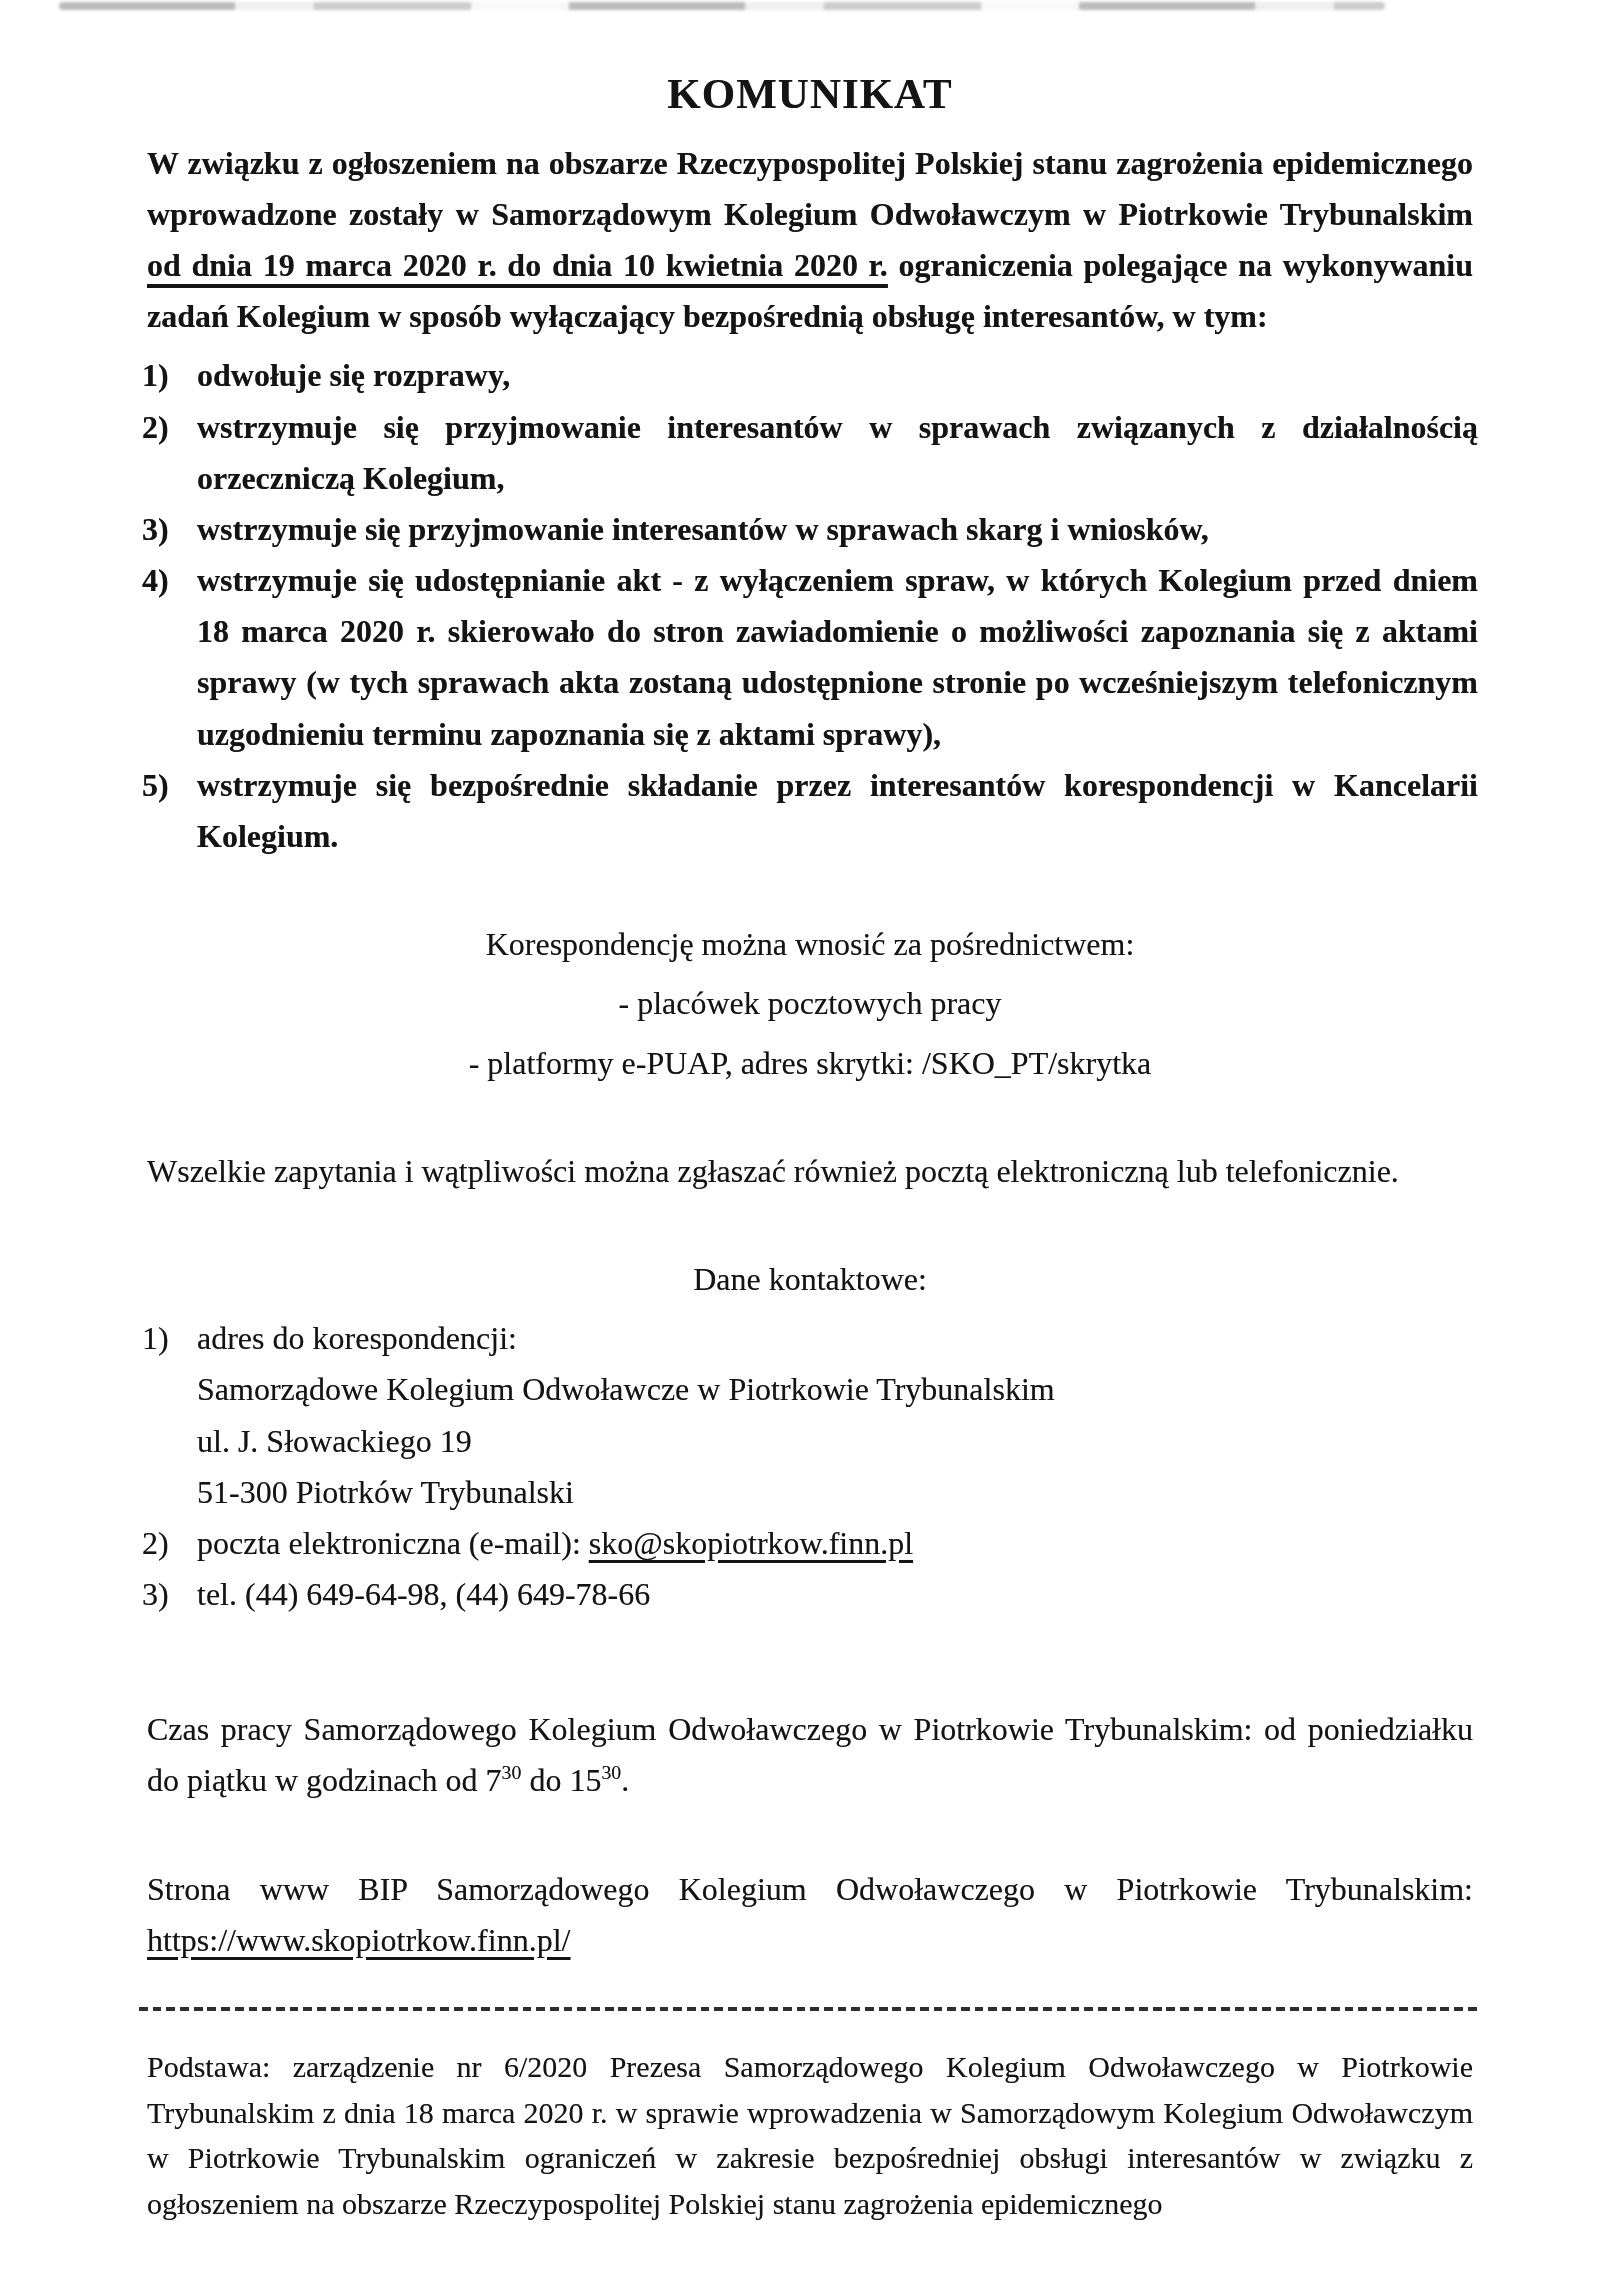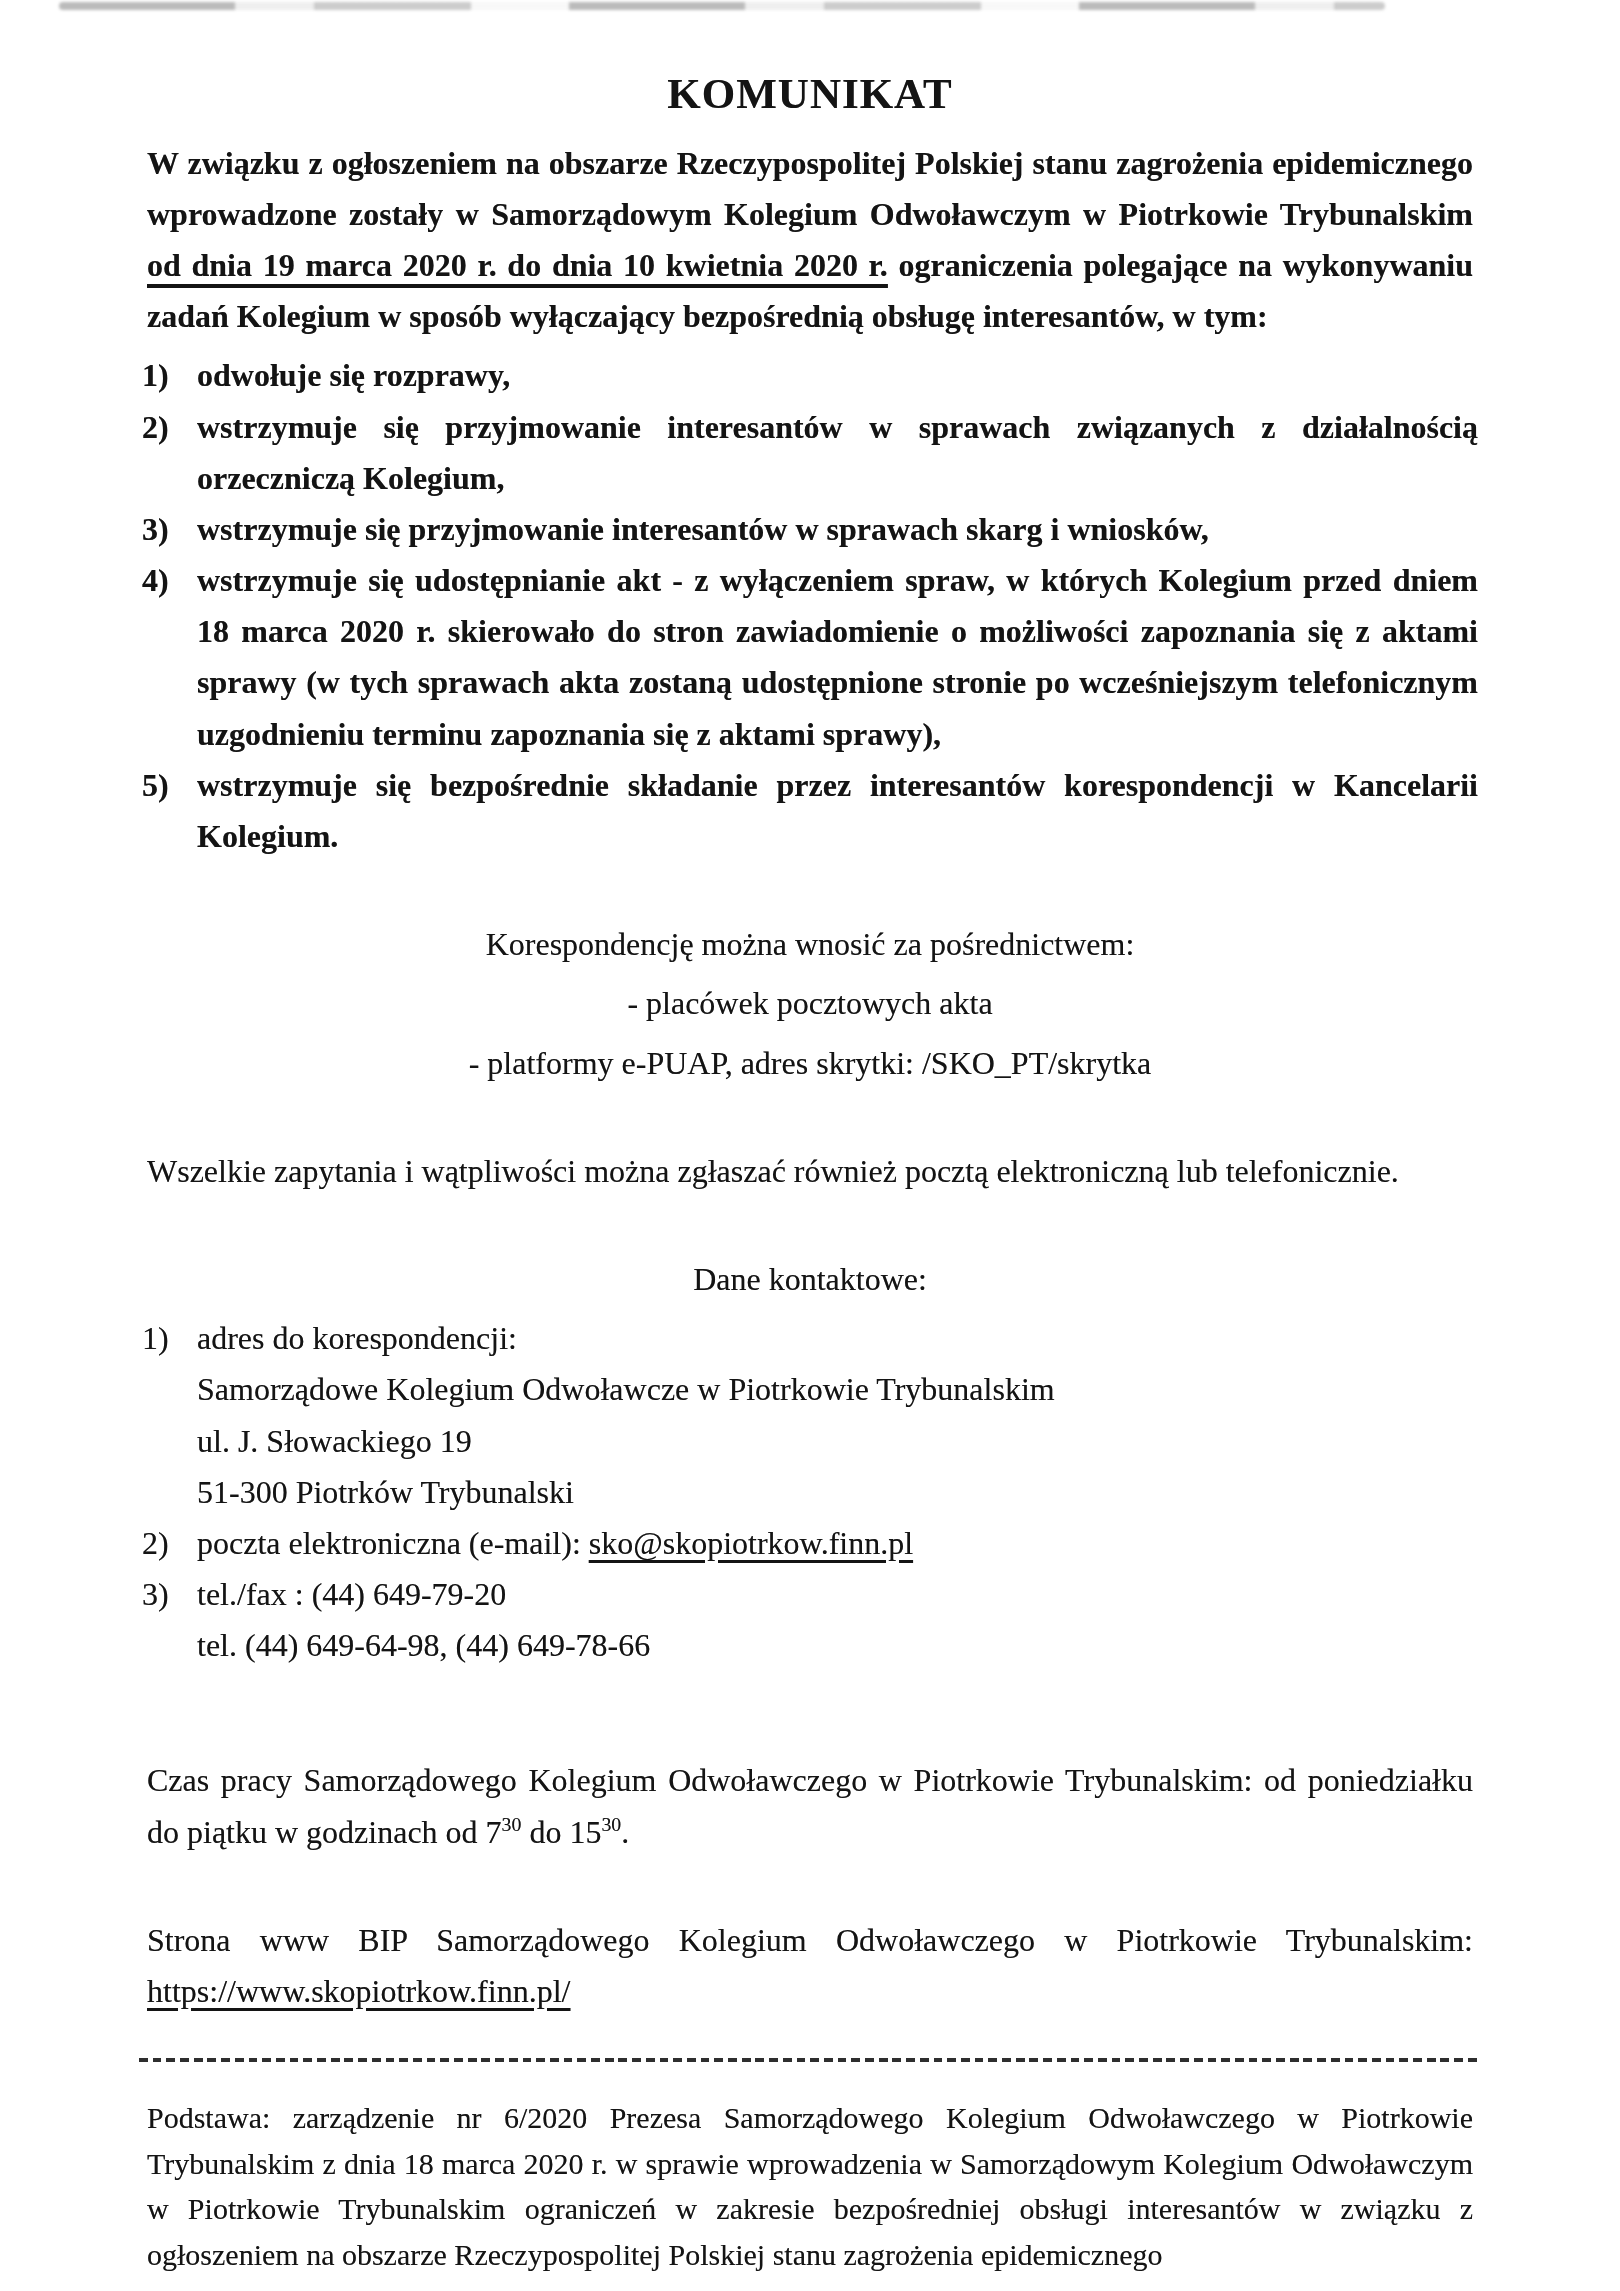--- a/index.html
+++ b/index.html
@@ -118,36 +118,35 @@
   <ol class="plain restrictions">
     <li>odwołuje się rozprawy,</li>
     <li>wstrzymuje się przyjmowanie interesantów w sprawach związanych z działalnością orzeczniczą Kolegium,</li>
     <li>wstrzymuje się przyjmowanie interesantów w sprawach skarg i wniosków,</li>
     <li>wstrzymuje się udostępnianie akt - z wyłączeniem spraw, w których Kolegium przed dniem 18 marca 2020 r. skierowało do stron zawiadomienie o możliwości zapoznania się z aktami sprawy (w tych sprawach akta zostaną udostępnione stronie po wcześniejszym telefonicznym uzgodnieniu terminu zapoznania się z aktami sprawy),</li>
     <li>wstrzymuje się bezpośrednie składanie przez interesantów korespondencji w Kancelarii Kolegium.</li>
   </ol>
 
 
   <p class="section-gap left-only">Korespondencję można wnosić za pośrednictwem:</p>
-  <p class="left-only small-gap">- placówek pocztowych akta</p>
+  <p class="left-only small-gap">- placówek pocztowych pracy</p>
   <p class="left-only small-gap">- platformy e-PUAP, adres skrytki:  /SKO_PT/skrytka</p>
 
   <p class="section-gap">Wszelkie zapytania i wątpliwości można zgłaszać również pocztą elektroniczną lub telefonicznie.</p>
 
   <p class="section-gap left-only">Dane kontaktowe:</p>
   <ol class="plain contact-list">
     <li>
       <div class="sub">adres do korespondencji:</div>
       <div class="addr-line">Samorządowe Kolegium Odwoławcze w Piotrkowie Trybunalskim</div>
       <div class="addr-line">ul. J. Słowackiego 19</div>
       <div class="addr-line">51-300 Piotrków Trybunalski</div>
     </li>
     <li><span>poczta elektroniczna (e-mail): </span><a class="doc-link">sko@skopiotrkow.finn.pl</a></li>
     <li>
-      <div class="sub">tel./fax : (44) 649-79-20</div>
       <div class="sub">tel. (44) 649-64-98, (44) 649-78-66</div>
     </li>
   </ol>
 
   <p class="section-gap" style="margin-top:84px;"><span>Czas pracy Samorządowego Kolegium Odwoławczego w Piotrkowie Trybunalskim: od poniedziałku do piątku w godzinach od 7</span><sup>30</sup><span> do 15</span><sup>30</sup><span>.</span></p>
 
   <p class="section-gap"><span>Strona www BIP Samorządowego Kolegium Odwoławczego w Piotrkowie Trybunalskim: </span><a class="doc-link">https://www.skopiotrkow.finn.pl/</a></p>
 
   <div class="dashed-separator"></div>
 

